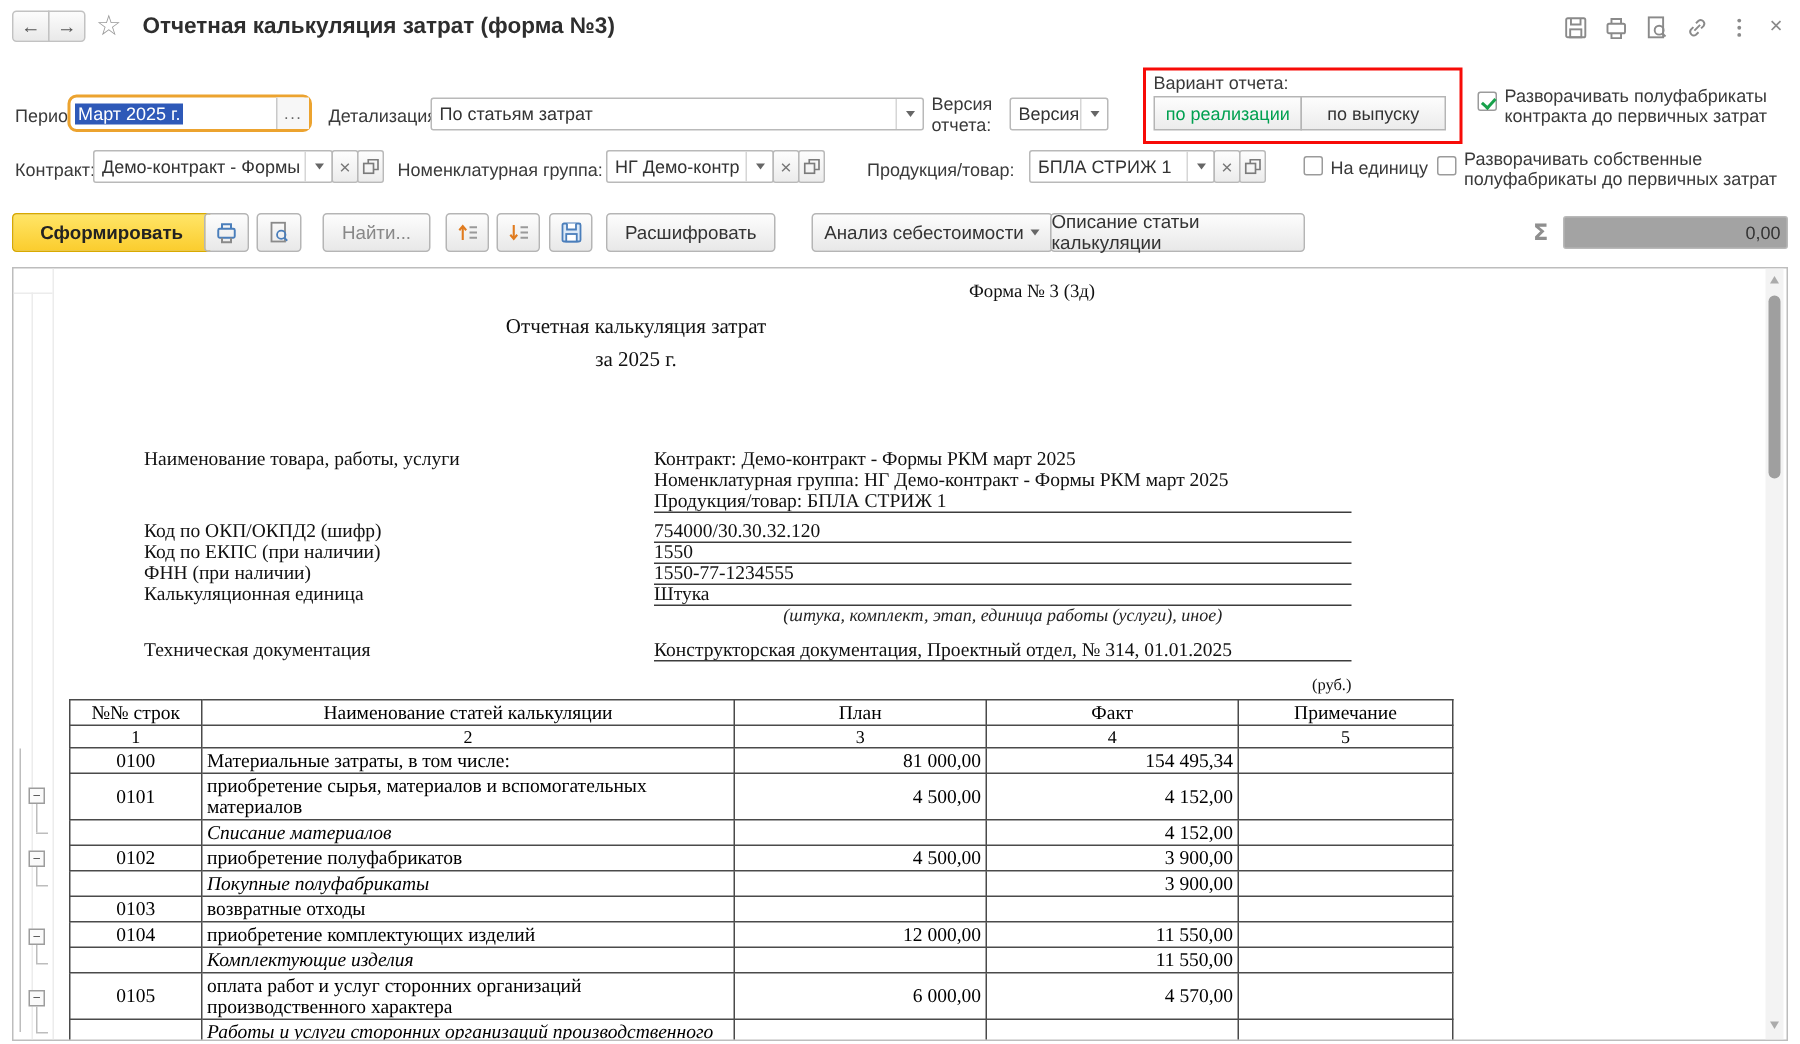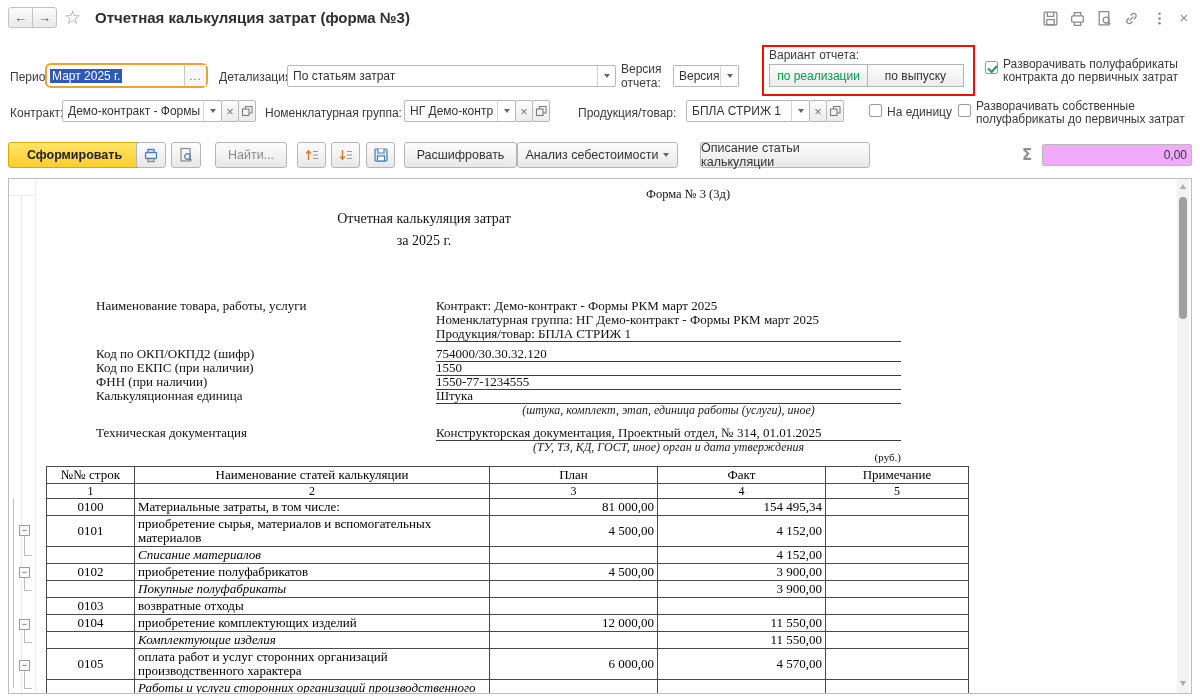--- a/index.html
+++ b/index.html
@@ -39,21 +39,21 @@
   .check{width:13px;height:13px;border:1px solid #9b9b9b;border-radius:2px;background:#fff;box-sizing:border-box;position:absolute}
   .check .mark{position:absolute;left:2px;top:2.5px;width:7px;height:4px;border-left:2px solid #18a14b;border-bottom:2px solid #18a14b;transform:rotate(-48deg)}
   .cblabel{position:absolute;font-size:12px;color:#3a3a3a;line-height:13px}
 
   
   .btn{position:absolute;top:142px;height:26px;border:1px solid #b5b5b5;border-radius:3px;
        background:linear-gradient(#fdfdfd,#e8e8e8);display:flex;align-items:center;justify-content:center;
        font-size:12.5px;color:#333;box-sizing:border-box;gap:5px}
   .btn-yellow{background:linear-gradient(#ffe567,#fbcd2e);border-color:#d8a900;font-weight:bold;color:#222}
   .btn .muted{color:#888}
-  .sumfield{position:absolute;border:1px solid #b9b9b9;border-radius:2px;background:#f0abfc;box-sizing:border-box;
+  .sumfield{position:absolute;border:1px solid #b9b9b9;border-radius:2px;background:#a3a3a3;box-sizing:border-box;
             text-align:right;padding:0 4px;line-height:20px;font-size:12px;color:#333}
   .sigma{position:absolute;font-size:15px;font-weight:bold;color:#8f8f8f;font-family:"DejaVu Sans",sans-serif}
 
   
   .panel{position:absolute;left:8px;top:178px;width:1184px;height:516px;border:1px solid #bdbdbd;
          background:#fff;overflow:hidden;box-sizing:border-box}
   .serif{font-family:"Liberation Serif",serif;color:#111}
   .vguide{position:absolute;width:1px;background:#ececec}
   .hguide{position:absolute;height:1px;background:#ececec}
   .rformlbl{position:absolute;left:637px;top:8px;font-size:12.5px}
@@ -274,21 +274,21 @@
   </svg>
 </div>
 <div class="btn" style="left:366px;width:29px">
   <svg width="16" height="16" viewBox="0 0 16 16" fill="#dce9f7" stroke="#4a7ebb" stroke-width="1.2">
     <rect x="2" y="2" width="12" height="12" rx="1"></rect>
       <path d="M5 2v4h6V2" fill="#fff"></path>
       <rect x="4.5" y="9" width="7" height="5" fill="#fff"></rect>
   </svg>
 </div>
 <div class="btn" style="left:404px;width:113px">Расшифровать</div>
-<div class="btn" style="left:517px;width:161px">
+<div class="btn" style="left:541px;width:161px">
   <span>Анализ себестоимости</span>
   <i class="tri"></i>
 </div>
 <div class="btn" style="left:700px;width:170px">Описание статьи калькуляции</div>
 <div class="sigma" style="left:1022px;top:146px">Σ</div>
 <div class="sumfield" style="left:1042px;top:144px;width:150px;height:22px">0,00</div>
 
 <div class="panel">
 
   <div class="vguide" style="left:26px;top:0;height:514px"></div>
@@ -330,21 +330,20 @@
         <div class="flab">Калькуляционная единица</div>
         <div class="fvals">
           <div class="vl2 ul">Штука</div>
           <div class="fhint">(штука, комплект, этап, единица работы (услуги), иное)</div>
         </div>
       </div>
       <div class="frow" style="margin-top: 10px; height: 27px;">
         <div class="flab">Техническая документация</div>
         <div class="fvals">
           <div class="vl2 ul">Конструкторская документация, Проектный отдел, № 314, 01.01.2025</div>
-          <div class="fhint">(ТУ, ТЗ, КД, ГОСТ, иное) орган и дата утверждения</div>
         </div>
       </div>
     </div>
   <div class="serif rub">(руб.)</div>
 
   <table class="calc">
     <colgroup>
         <col style="width:88px">
         <col style="width:355px">
         <col style="width:168px">

